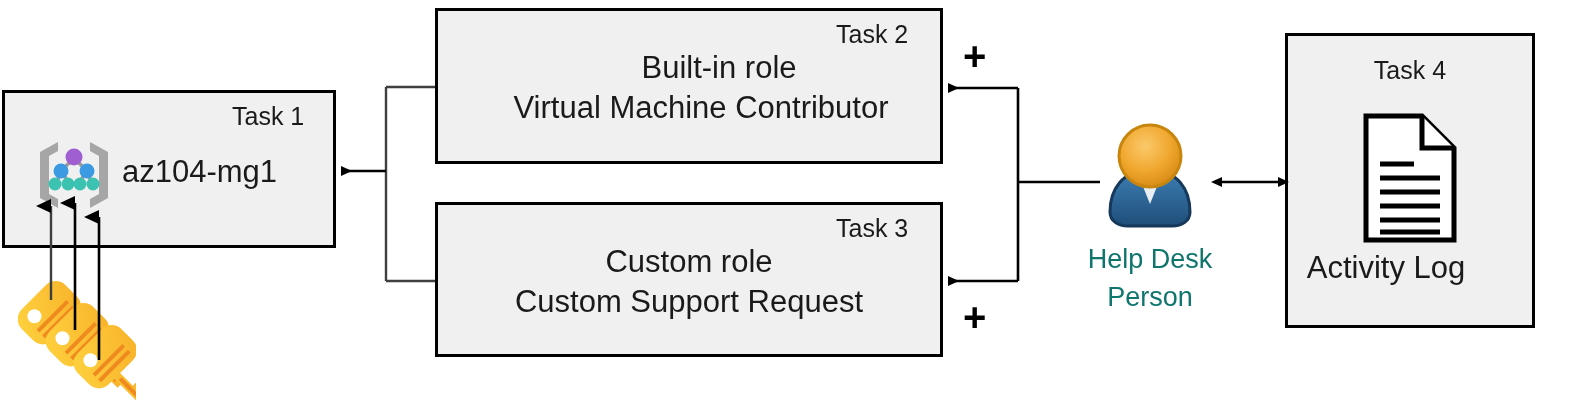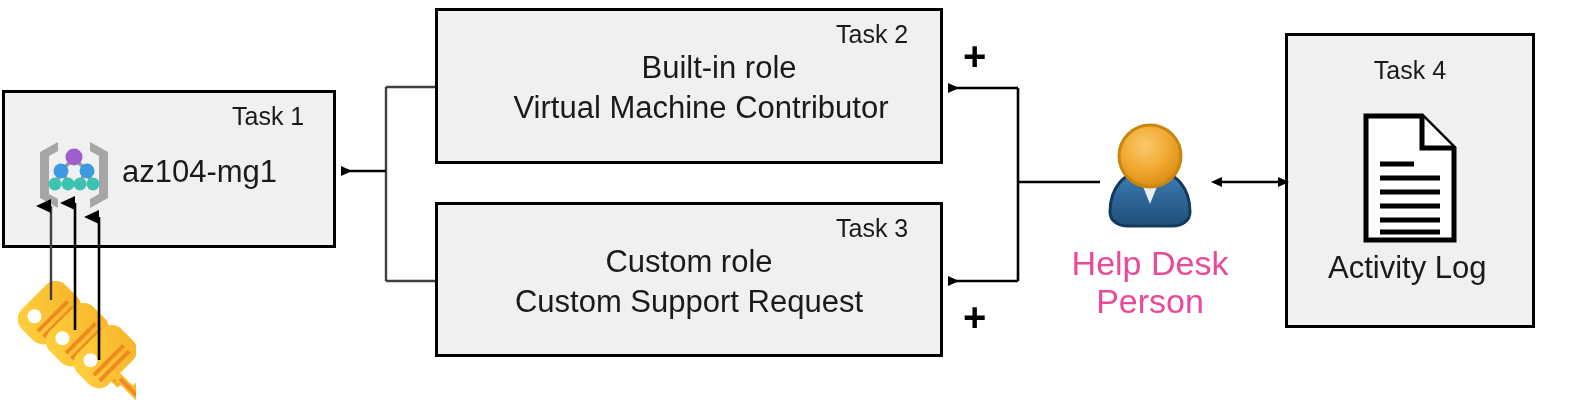--- a/index.html
+++ b/index.html
@@ -48,22 +48,22 @@
   .svg-layer {
     position: absolute;
     left: 0;
     top: 0;
     width: 1571px;
     height: 409px;
     overflow: visible;
   }
   .caption {
     position: absolute;
-    font-size: 34px;
-    color: #ec4899;
+    font-size: 27px;
+    color: #0f766e;
     line-height: 1.2;
     text-align: center;
     white-space: nowrap;
   }
   .icon-abs {
     position: absolute;
   }
 </style>
 </head>
 <body>
@@ -117,21 +117,21 @@
     <g stroke="#000000" stroke-width="5">
       <line x1="20" y1="52" x2="54" y2="52"></line>
       <line x1="20" y1="66" x2="80" y2="66"></line>
       <line x1="20" y1="80" x2="80" y2="80"></line>
       <line x1="20" y1="94" x2="80" y2="94"></line>
       <line x1="20" y1="108" x2="80" y2="108"></line>
       <line x1="20" y1="120" x2="80" y2="120"></line>
     </g>
   </svg>
 
-  <div class="task-tag" style="left:1285px; top:252px; width:202px; font-size:31px;padding-left:43px;">Activity Log</div>
+  <div class="task-tag" style="left:1285px; top:252px; width:202px; text-align:center; font-size:31px;">Activity Log</div>
 
   <svg class="icon-abs" style="left:1100px; top:120px;" width="100" height="110" viewBox="0 0 100 110">
     <defs>
       <radialGradient id="headGrad" cx="42%" cy="34%" r="68%">
         <stop offset="0%" stop-color="#fbc96b"></stop>
         <stop offset="60%" stop-color="#f0a72e"></stop>
         <stop offset="100%" stop-color="#d98b15"></stop>
       </radialGradient>
       <linearGradient id="bodyGrad" x1="0%" y1="0%" x2="0%" y2="100%">
         <stop offset="0%" stop-color="#3d7fb5"></stop>

